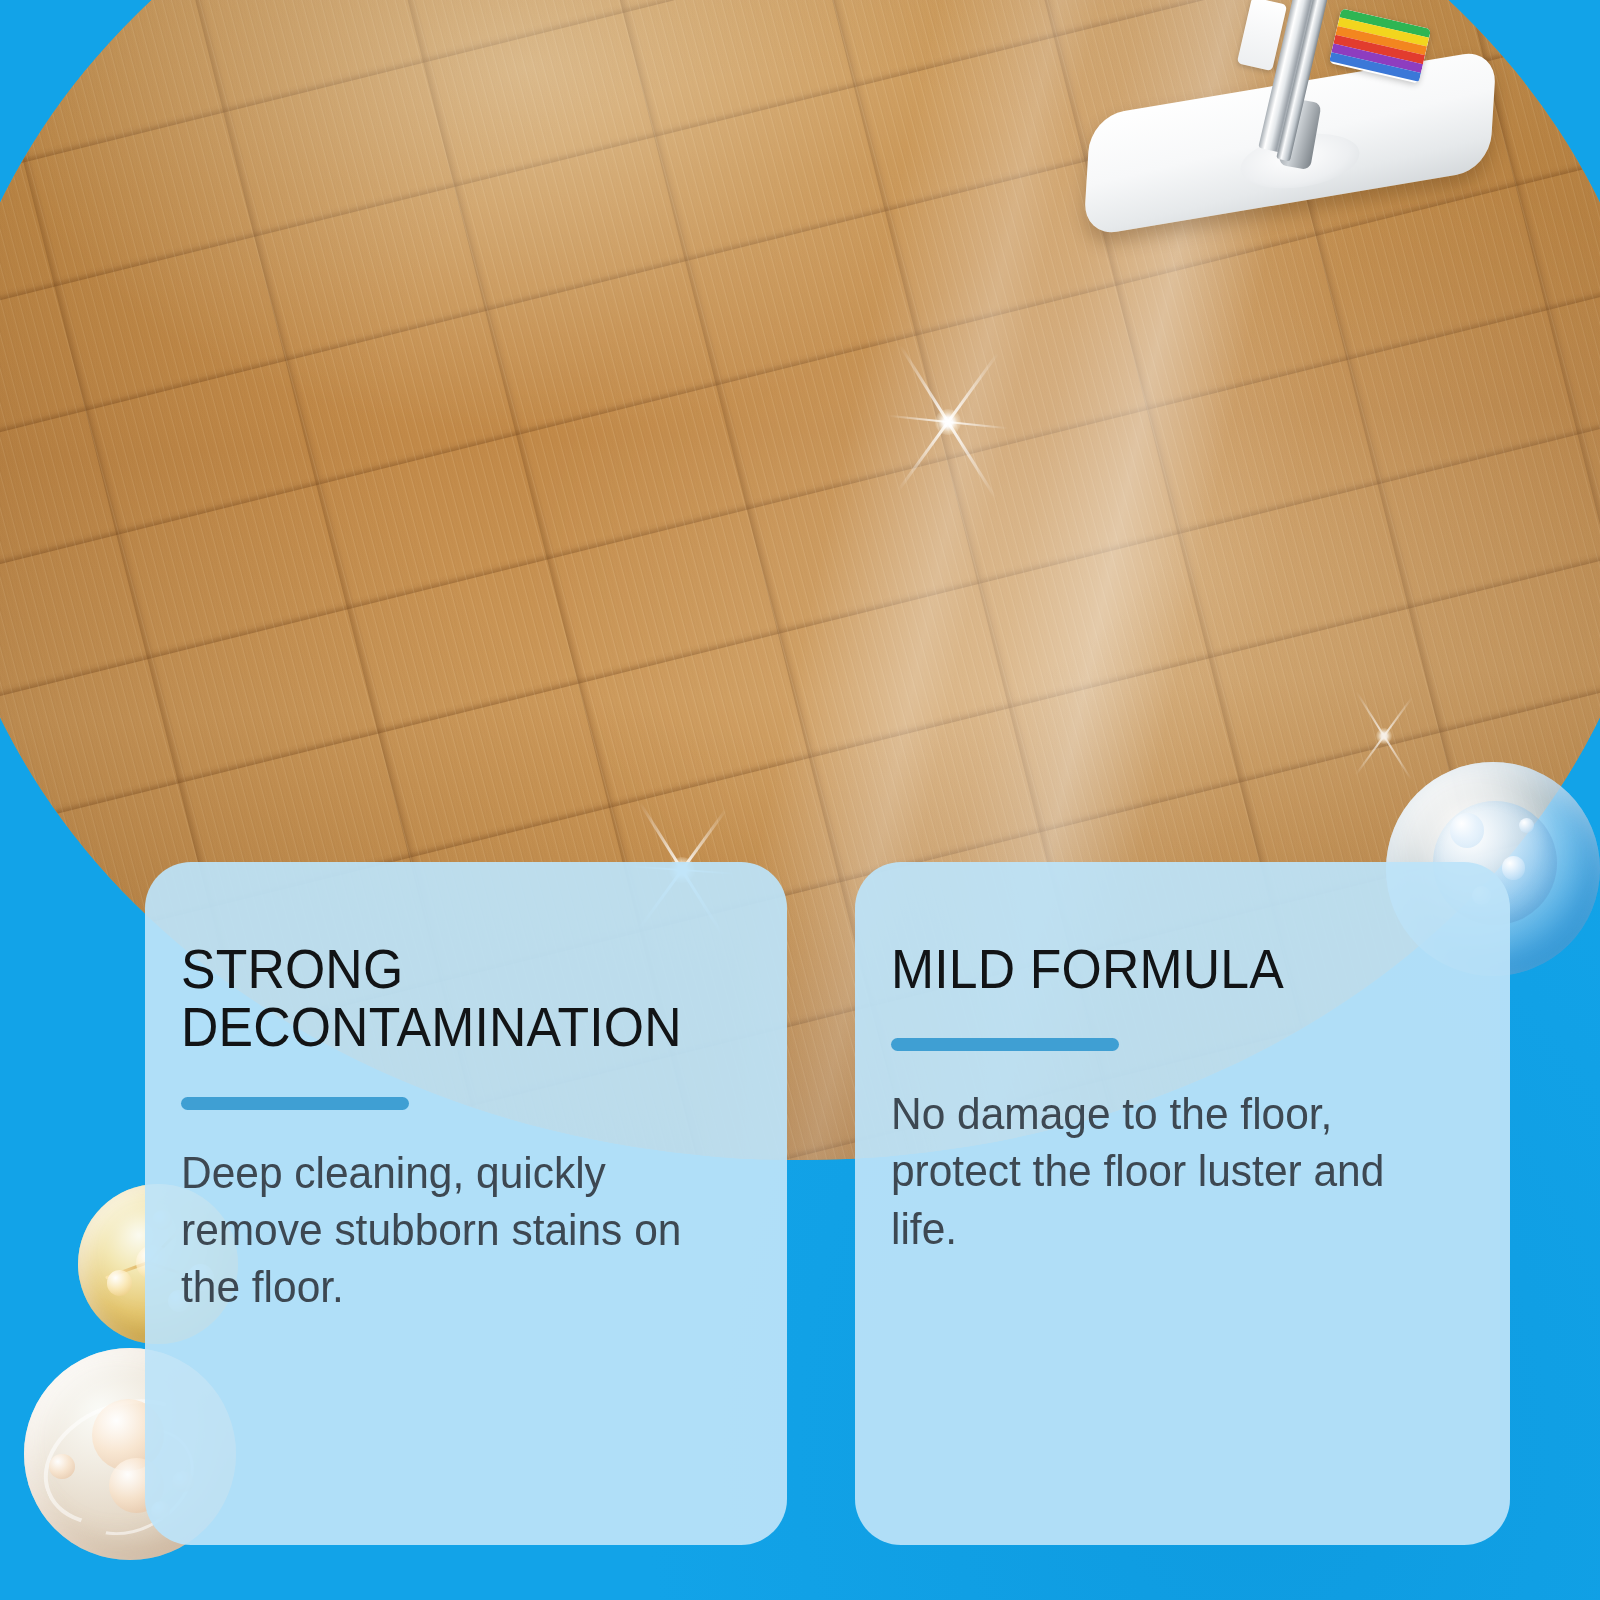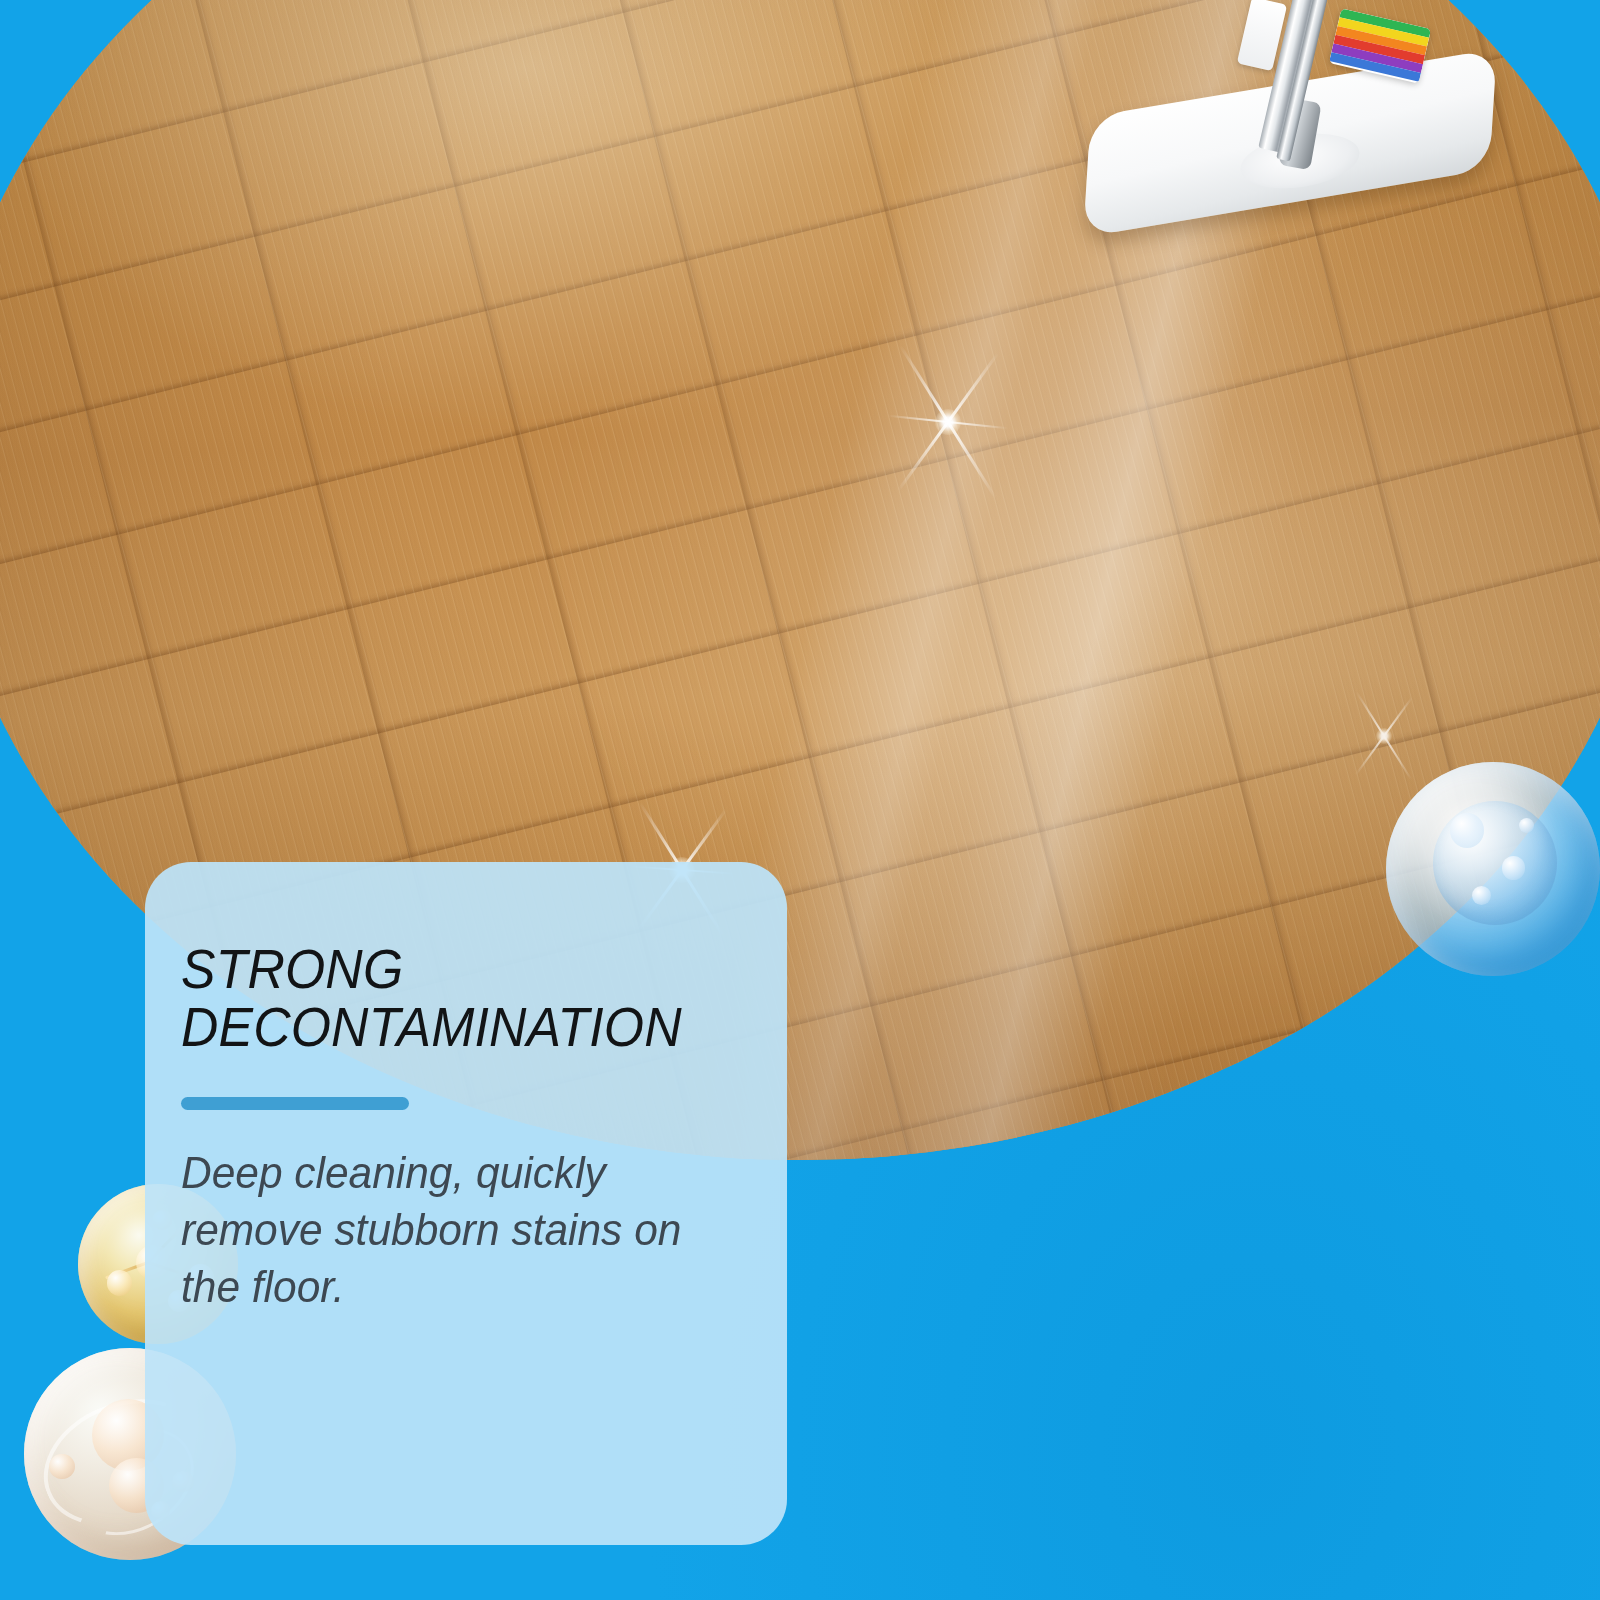--- a/index.html
+++ b/index.html
@@ -218,21 +218,21 @@
   .card {
     position:absolute;
     background:rgba(188,227,249,0.93);
     border-radius:46px;
     overflow:hidden;
   }
   #card-left  { left:145px; top:862px; width:642px; height:683px; }
   #card-right { left:855px; top:862px; width:655px; height:683px; }
 
   .card-inner { position:absolute; inset:0; padding:78px 56px 0 36px; }
-  #card-left .card-inner  { padding-left:36px;font-style:italic; }
+  #card-left .card-inner  { padding-left:36px; }
   #card-right .card-inner { padding-left:36px; }
 
   .card-title {
     color:#121416;
     font-size:55px;
     line-height:1.06;
     font-weight:400;
     letter-spacing:.2px;
     transform:scaleX(.94);
     transform-origin:left center;
@@ -346,14 +346,21 @@
 
   <div class="card" id="card-left">
     <div class="card-inner">
       <div class="card-title">STRONG
 DECONTAMINATION</div>
       <div class="accent-bar"></div>
       <div class="card-body">Deep cleaning, quickly remove stubborn stains on the floor.</div>
     </div>
   </div>
 
+  <div class="card" id="card-right">
+    <div class="card-inner">
+      <div class="card-title">MILD FORMULA</div>
+      <div class="accent-bar"></div>
+      <div class="card-body">No damage to the floor, protect the floor luster and life.</div>
+    </div>
+  </div>
 
 </div>
 
 </body></html>

